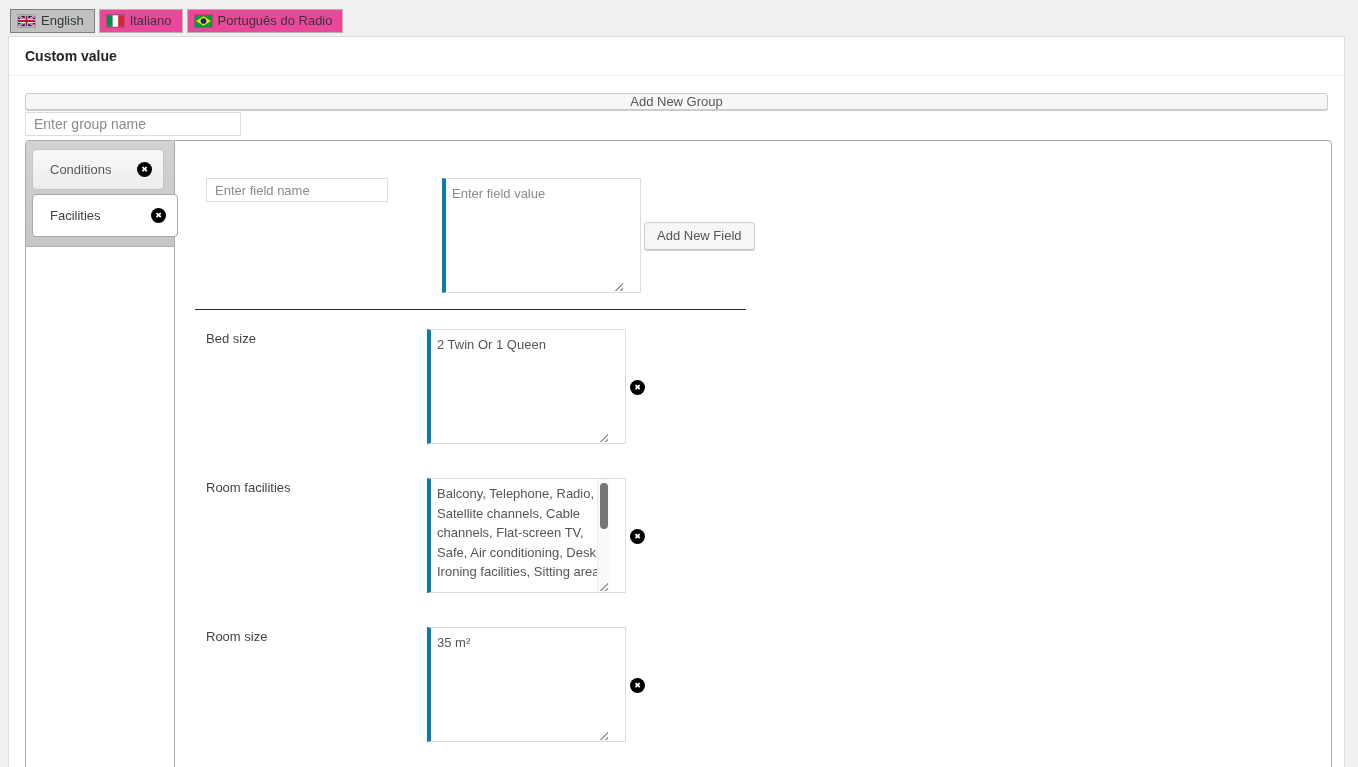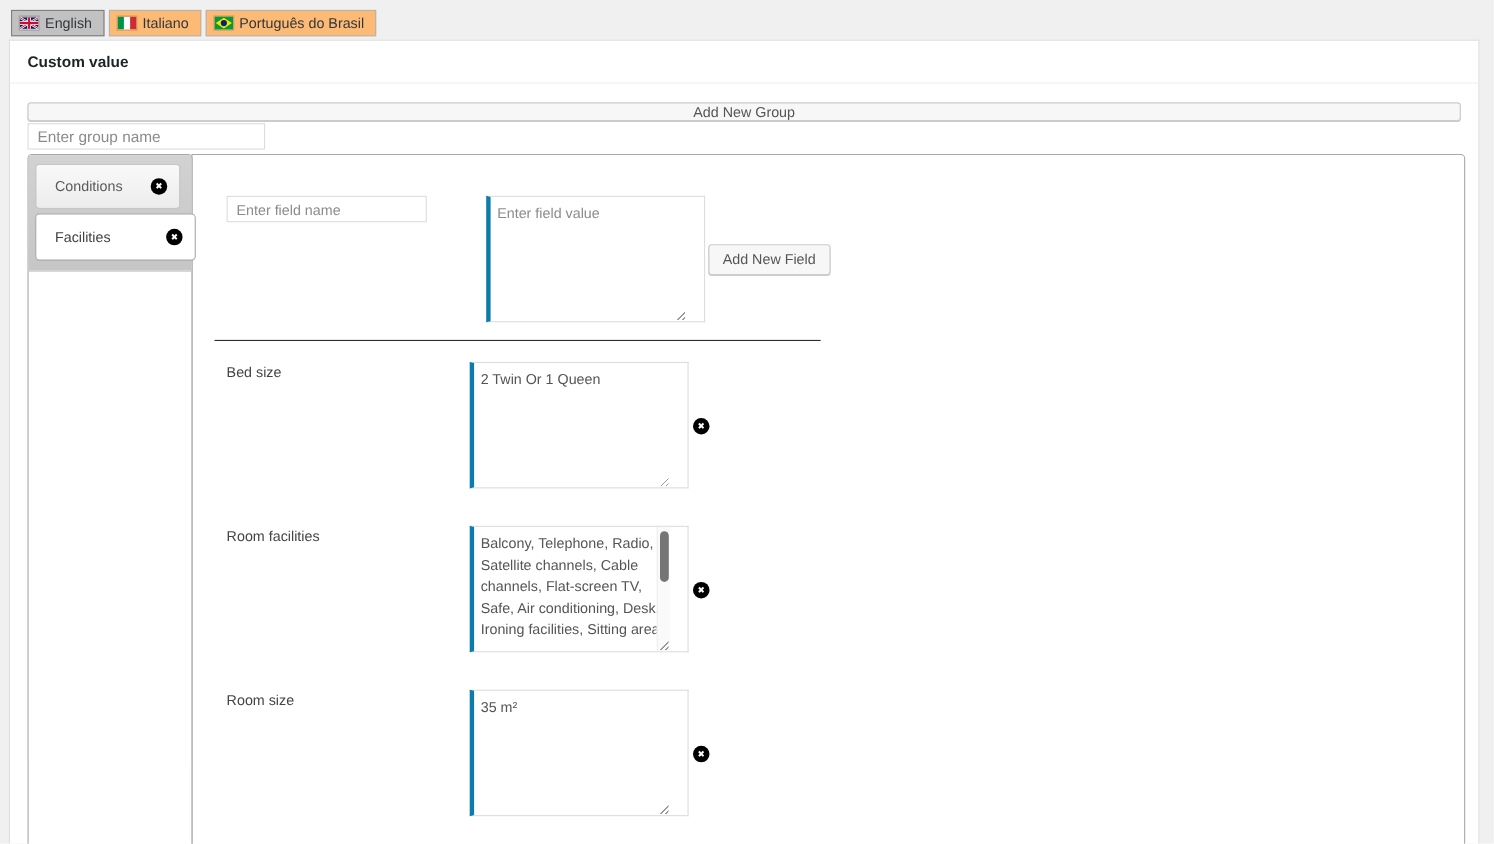--- a/index.html
+++ b/index.html
@@ -10,21 +10,21 @@
     color: #444;
     font-size: 13px;
   }
   .viewport { position: relative; width: 1358px; height: 767px; }
 
   
   .lang-bar { padding: 9px 0 0 10px; display: flex; gap: 4px; height: 36px; }
   .lang-tab {
     display: inline-flex; align-items: center; gap: 6px;
     padding: 3px 10px 4px 7px; height: 24px;
-    background: #fdba74; border: 1px solid #b4b4b4; cursor: pointer;
+    background: #ec4899; border: 1px solid #b4b4b4; cursor: pointer;
     color: #32373c; font-size: 13px; white-space: nowrap;
   }
   .lang-tab.active { background: #c1c1c1; border-color: #7f7f7f; }
   .flag { width: 17px; height: 12px; display: inline-block; flex: none; box-shadow: 0 0 0 1px rgba(0,0,0,.15); }
 
   
   .card {
     position: absolute; left: 8px; top: 36px; width: 1337px; height: 731px;
     background: #fff; border: 1px solid #dcdcde; border-bottom: none;
   }
@@ -150,21 +150,21 @@
       <span>Italiano</span>
     </div>
     <div class="lang-tab">
       <span class="flag">
         <svg width="17" height="12" viewBox="0 0 60 42">
           <rect width="60" height="42" fill="#009b3a"></rect>
           <path d="M30,4 56,21 30,38 4,21 Z" fill="#fedf00"></path>
           <circle cx="30" cy="21" r="10" fill="#002776"></circle>
         </svg>
       </span>
-      <span>Português do Brasil</span>
+      <span>Português do Radio</span>
     </div>
   </div>
 
   <div class="card">
     <div class="card-header">
       <span class="card-title">Custom value</span>
     </div>
 
     <div class="group-controls">
       <button class="btn">Add New Group</button>

